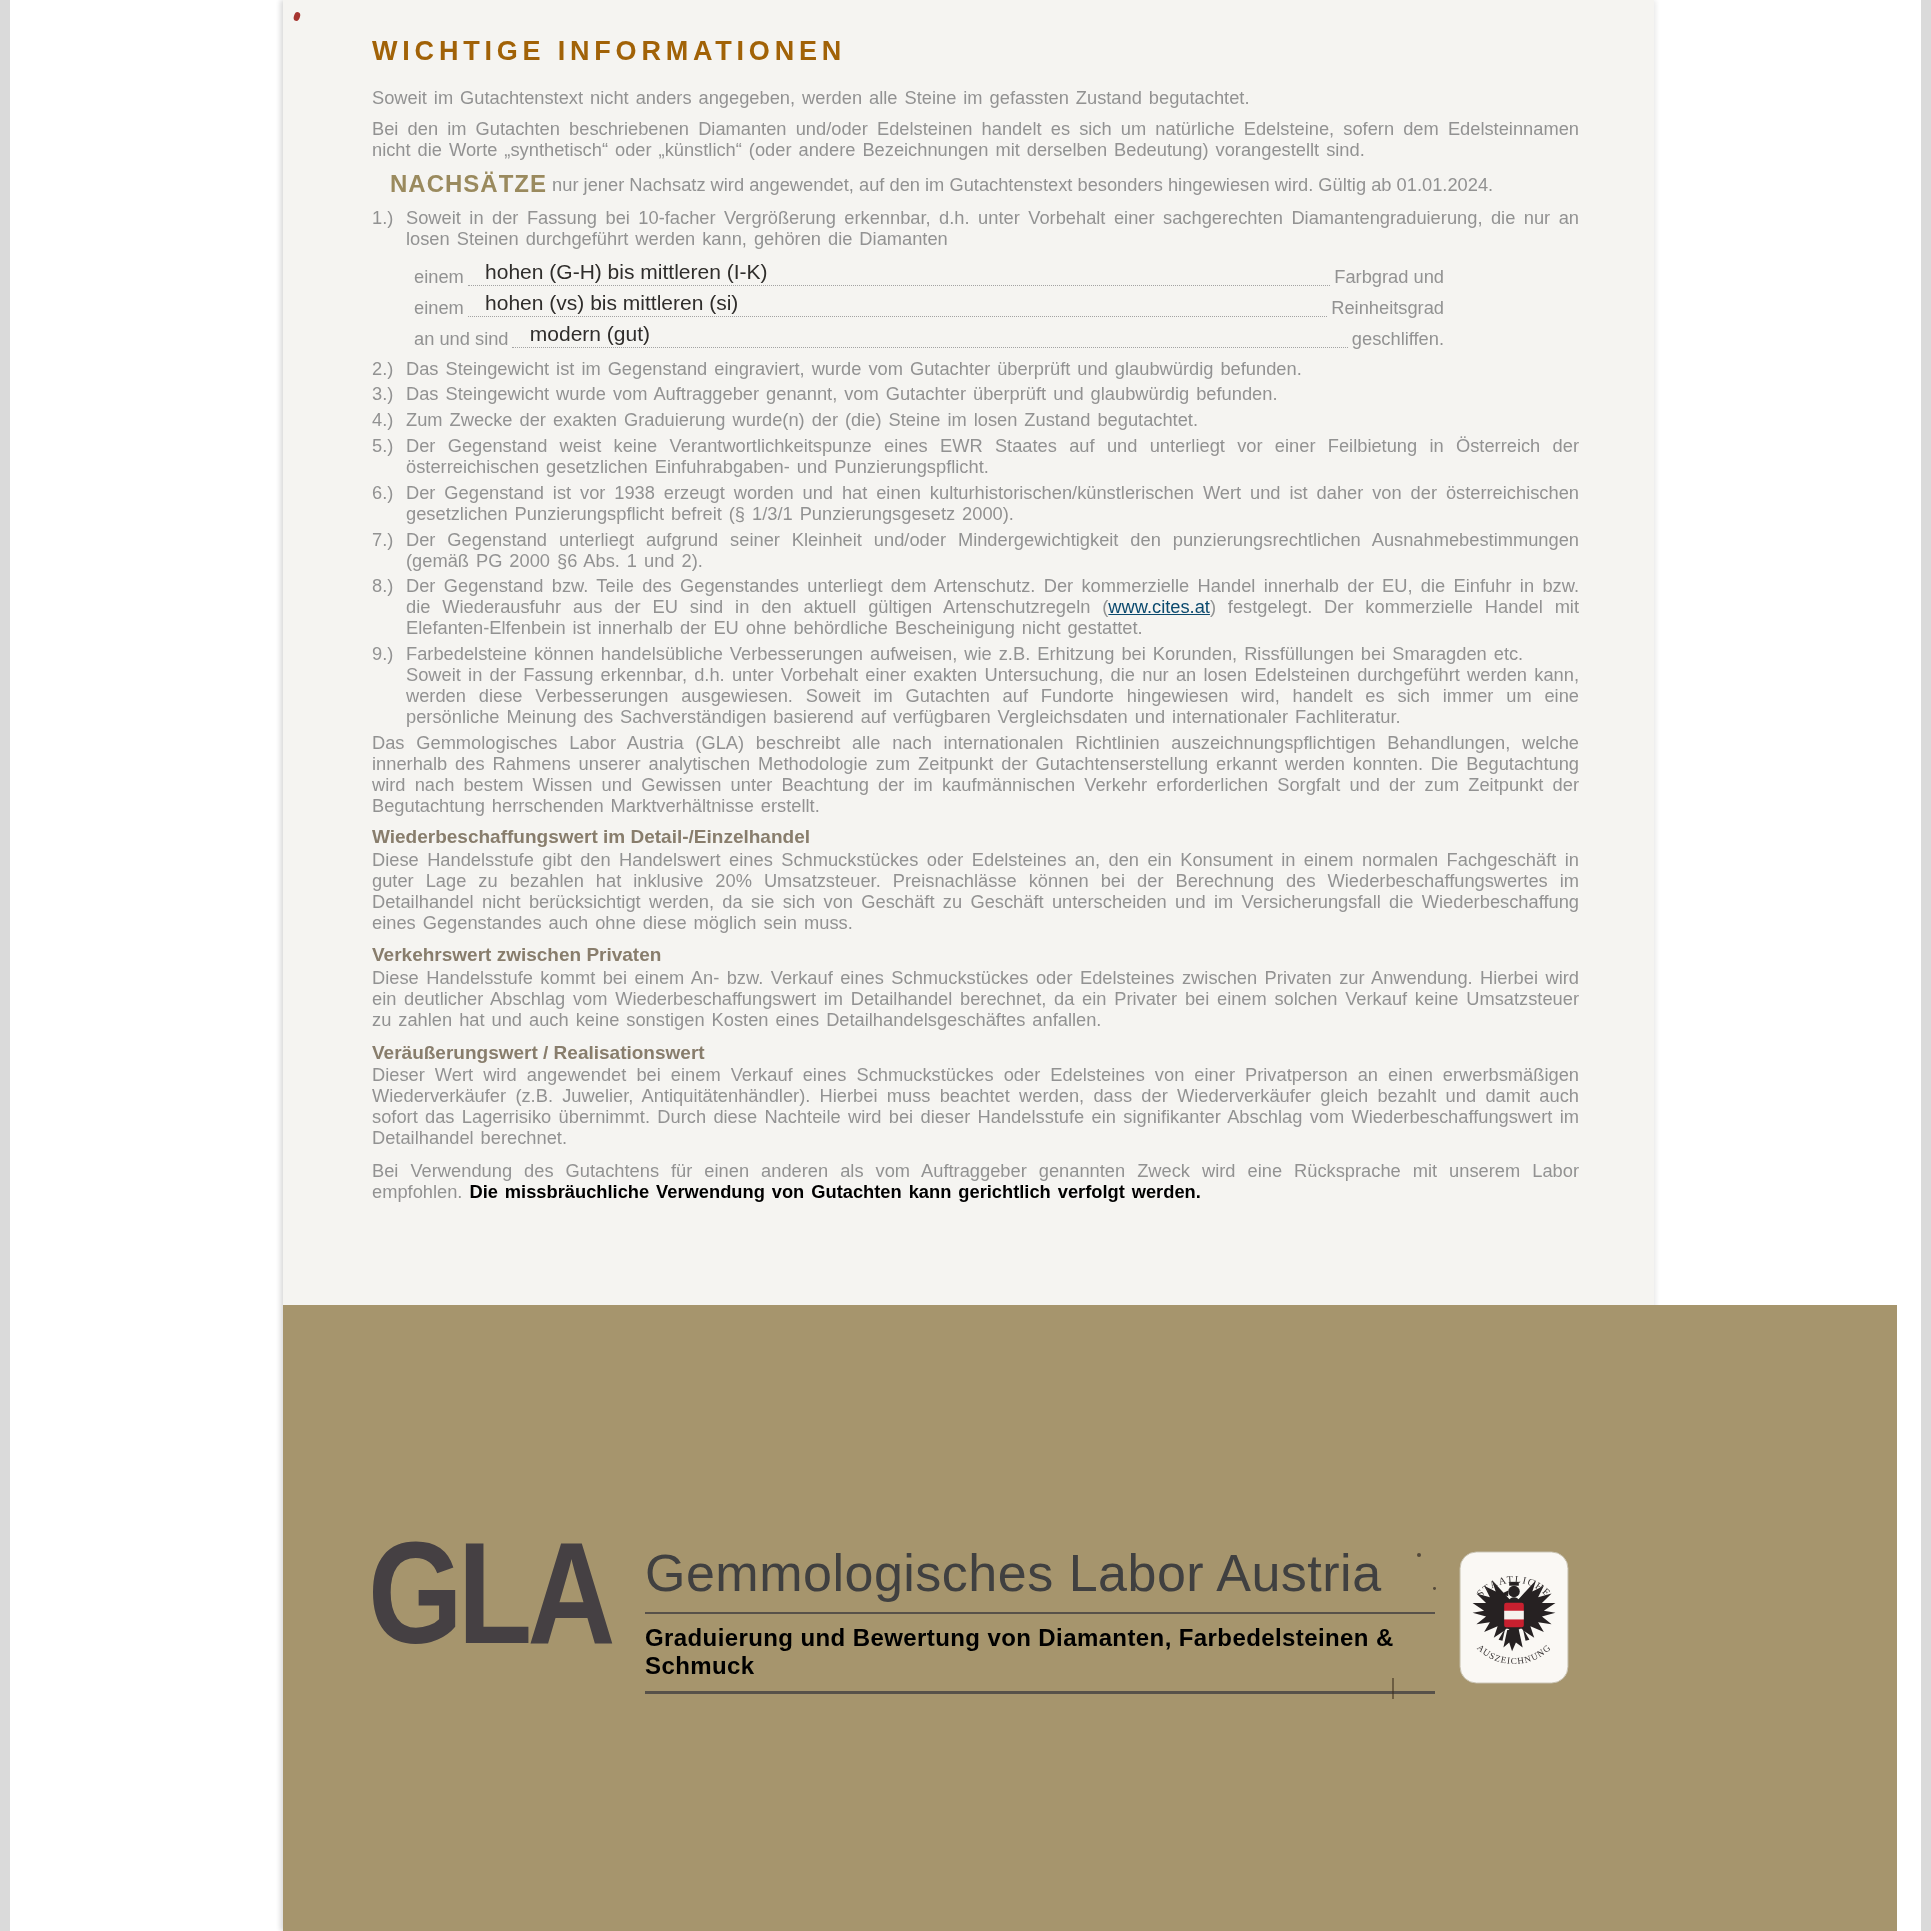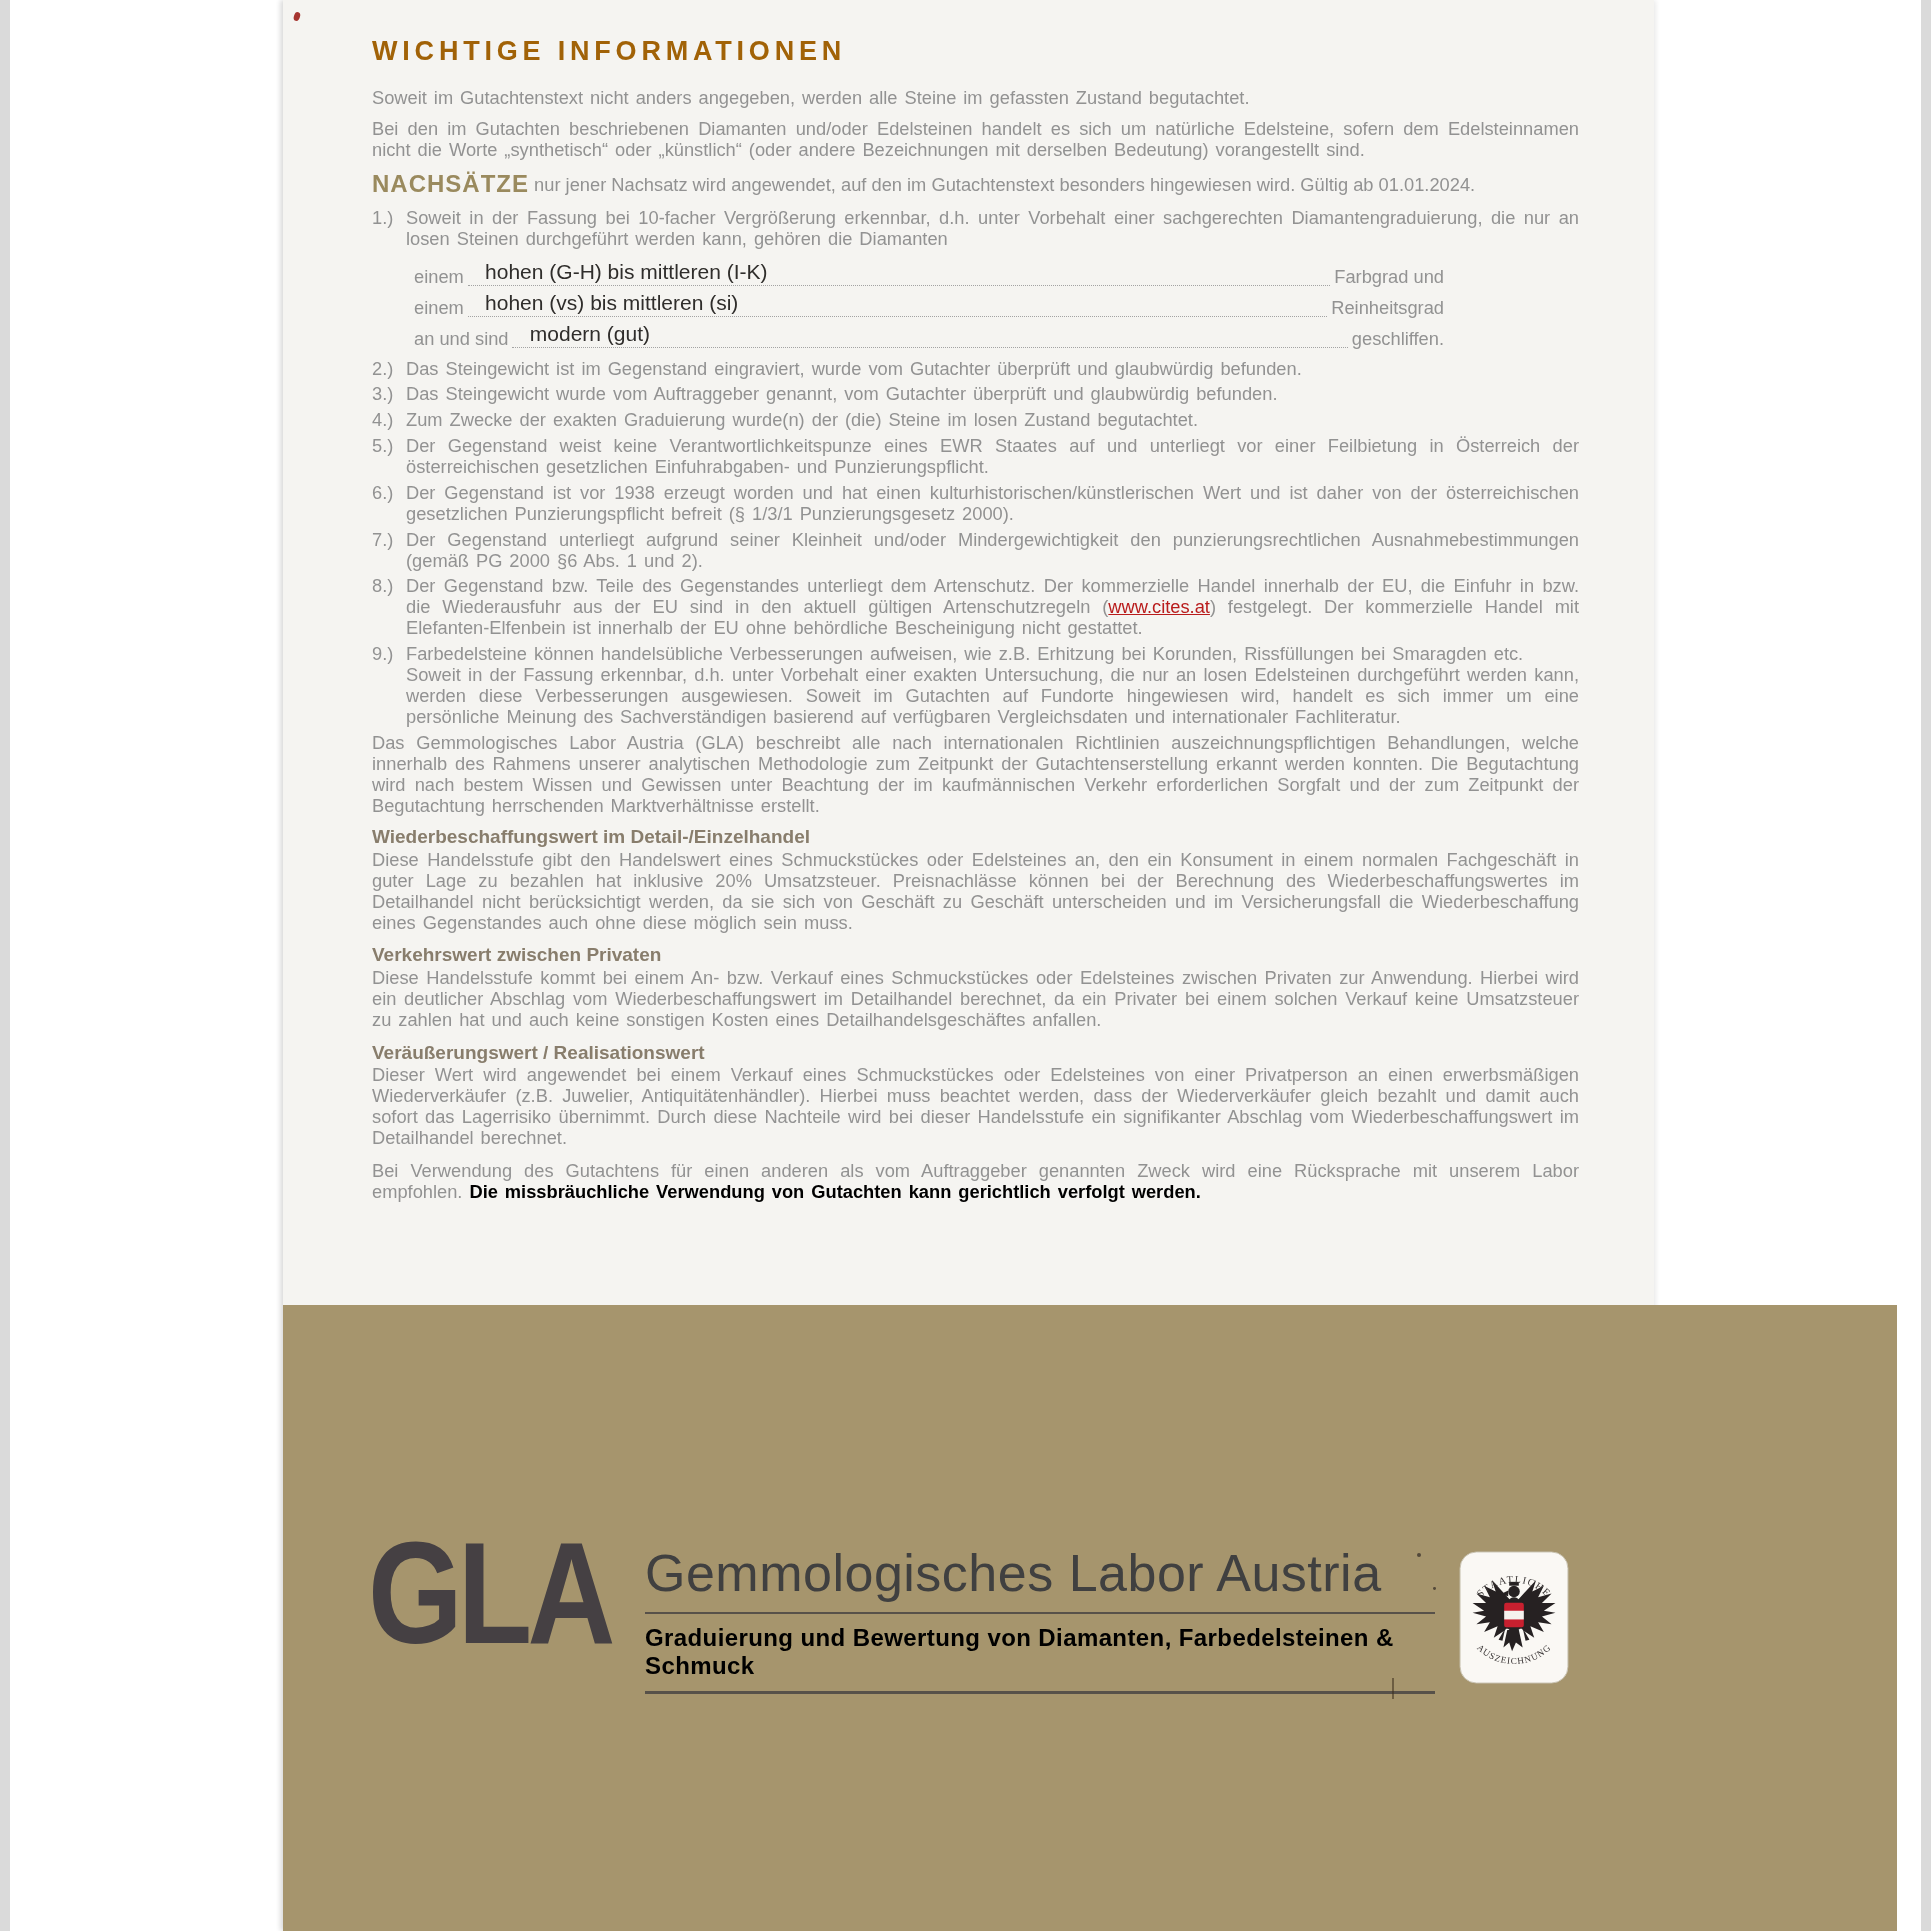--- a/index.html
+++ b/index.html
@@ -15,38 +15,38 @@
   .content{position:absolute;left:89px;top:35px;width:1207px;color:#929292;
            font-size:18.3px;line-height:21px;}
 
   .title{color:#a16207;font-size:27px;line-height:33px;font-weight:bold;
          letter-spacing:4.8px;margin:0 0 19.3px 0;}
 
   p.justify{text-align:justify;word-spacing:1.9px;margin:0 0 9.7px 0;}
   p.tight{margin:0;}
 
   .nachsatz{margin:13.5px 0 11.6px 0;}
-  .nachsatz-label{color:#9a8a5e;font-size:24px;font-weight:bold;letter-spacing:1px;vertical-align:-1px;}
+  .nachsatz-label{color:#9a8a5e;font-size:24px;font-weight:bold;letter-spacing:1px;vertical-align:-1px;margin-left:18px;}
   .nachsatz-text{color:#929292;}
 
   .item{display:flex;margin-bottom:4.8px;}
   .item-num{flex:0 0 34px;}
   .item-body{flex:1;text-align:justify;word-spacing:1.9px;}
   .item-body .second{display:block;}
 
   .fills{margin:5.8px 0 9.7px 34px;width:86%;}
   .fill-row{display:flex;align-items:flex-end;height:31px;margin-left:8px;}
   .fill-prefix,.fill-suffix{white-space:nowrap;line-height:19.3px;}
   .fill-prefix{padding-right:3.9px;}
   .fill-suffix{padding-left:3.9px;}
   .fill-mid{flex:1;position:relative;height:100%;border-bottom:1.9px dotted #a3a3a3;}
   .fill-value{position:absolute;left:17.4px;bottom:1.9px;color:#2f2d2b;font-size:21px;
               line-height:23px;white-space:nowrap;}
 
-  .cites-link{text-decoration:underline;color:#b91c1c;}
+  .cites-link{text-decoration:underline;color:#0c4a6e;}
 
   .gla-para{margin:17.4px 0 15.4px 0;}
 
   .sec{margin-bottom:11.6px;}
   .sec-h{color:#887d6c;font-weight:bold;font-size:19px;margin:0 0 1.9px 0;}
 
   .final{margin-top:19.3px;}
   .final .bold{font-weight:bold;color:#000000;}
 
   .footer{position:absolute;left:0;top:1305px;width:1614px;height:626px;background:#a6956d;}

